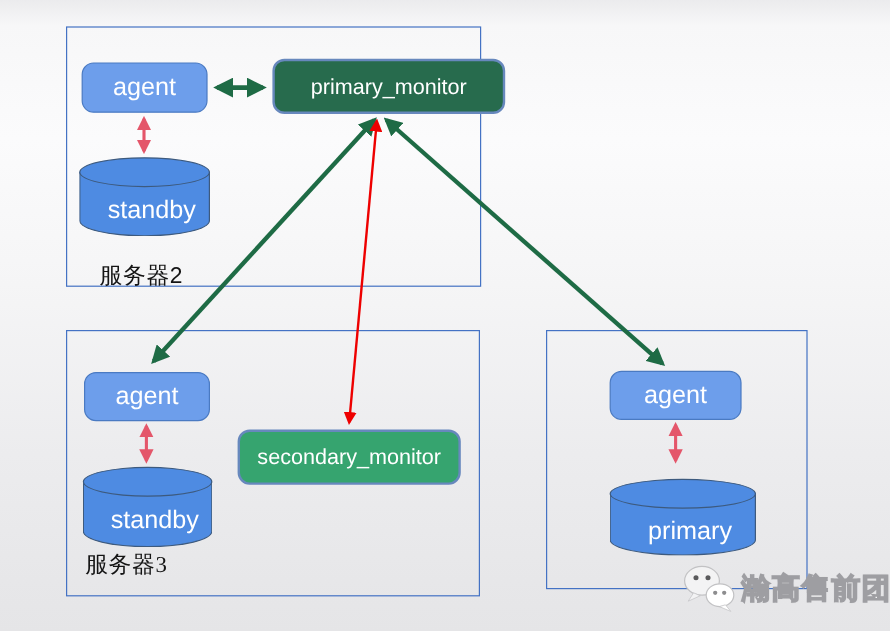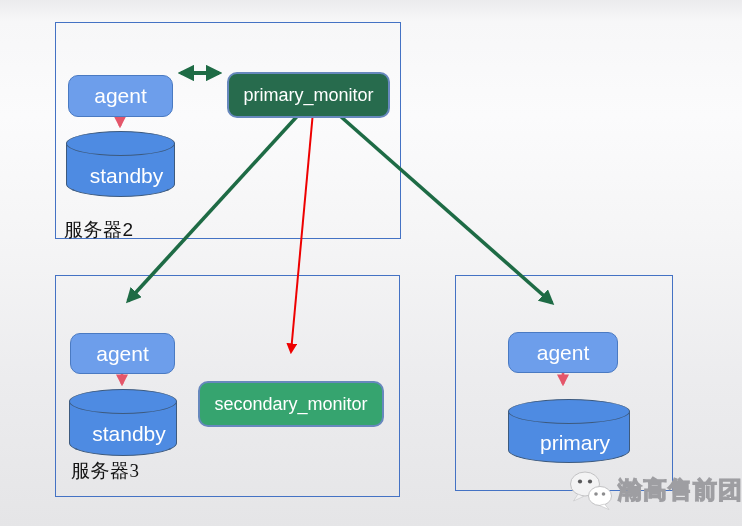--- a/index.html
+++ b/index.html
@@ -13,21 +13,21 @@
 
   .server-box {
     position:absolute; border:1.5px solid #4472c4; background:transparent;
   }
   .server-label {
     position:absolute; font-size:19px; color:#141414; letter-spacing:0.5px;
   }
 
   .node {
     position:absolute; display:flex; align-items:center; justify-content:center;
-    color:#fff; text-align:center;margin-top:23px;
+    color:#fff; text-align:center;
   }
   .agent-node {
     background:#6d9eeb; border:1.5px solid #4a7ac2; border-radius:10px; font-size:21px;
   }
   .monitor-node { border:2px solid #6788bd; border-radius:10px; font-size:18px; }
   .monitor-primary   { background:#276b4d; }
   .monitor-secondary { background:#36a46f;align-items:center; }
 
   .cylinder { position:absolute; }
   .cyl-body {
@@ -59,21 +59,21 @@
 </style>
 </head>
 <body>
 
 <div class="canvas">
 
   <div class="server-box" style="left:55px; top:22px; width:346px; height:217px;"></div>
   <div class="server-box" style="left:55px; top:275px; width:345px; height:222px;"></div>
   <div class="server-box" style="left:455px; top:275px; width:218px; height:216px;"></div>
 
-  <div class="server-label" style="left:64px; top:217px;">服务器2</div>
+  <div class="server-label" style="left:83px; top:217px;">服务器2</div>
   <div class="server-label" style="left:71px; top:458px;font-family:Liberation Serif, serif;">服务器3</div>
 
   <svg class="arrows" width="742" height="526" viewBox="0 0 742 526">
     <defs>
       <marker id="arrow-green" viewBox="0 0 10 10" refX="8" refY="5" markerWidth="4.2" markerHeight="4.2" orient="auto-start-reverse">
         <path d="M0,0 L10,5 L0,10 z" fill="#1e6b45"></path>
       </marker>
       <marker id="arrow-pink" viewBox="0 0 10 10" refX="8" refY="5" markerWidth="4.6" markerHeight="4.6" orient="auto-start-reverse">
         <path d="M0,0 L10,5 L0,10 z" fill="#e4566a"></path>
       </marker>
@@ -100,21 +100,21 @@
   <div class="node agent-node" style="left:68px; top:52px; width:105px; height:42px;">
     <span>agent</span>
   </div>
   <div class="node agent-node" style="left:70px; top:310px; width:105px; height:41px;">
     <span>agent</span>
   </div>
   <div class="node agent-node" style="left:508px; top:309px; width:110px; height:41px;">
     <span>agent</span>
   </div>
 
-  <div class="node monitor-node monitor-primary" style="left:227px; top:49px; width:163px; height:46px;">
+  <div class="node monitor-node monitor-primary" style="left:227px; top:49px; width:194px; height:46px;">
     <span>primary_monitor</span>
   </div>
   <div class="node monitor-node monitor-secondary" style="left:198px; top:358px; width:186px; height:46px;">
     <span>secondary_monitor</span>
   </div>
 
   <div class="cylinder" style="left:66px; top:131px; width:109px; height:66px;">
     <div class="cyl-body"></div>
     <div class="cyl-top"></div>
     <div class="cyl-label">standby</div>

